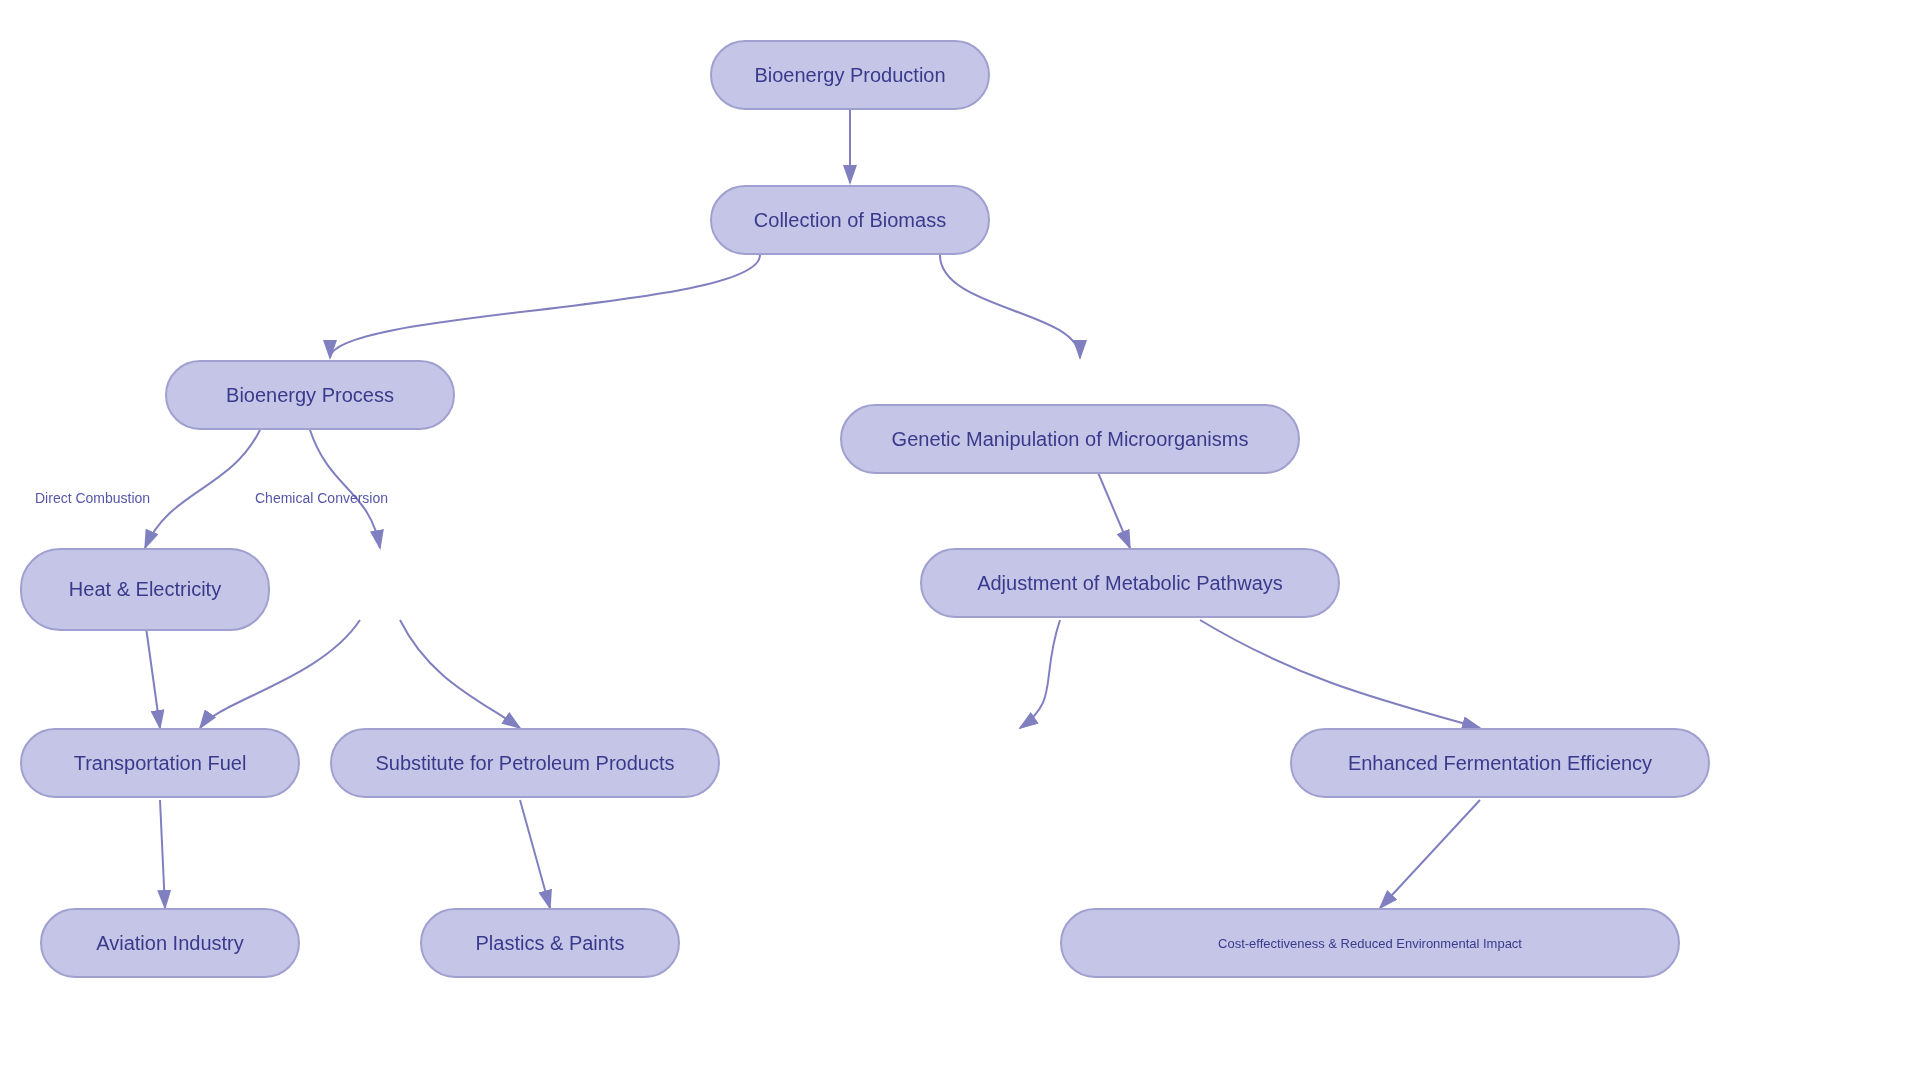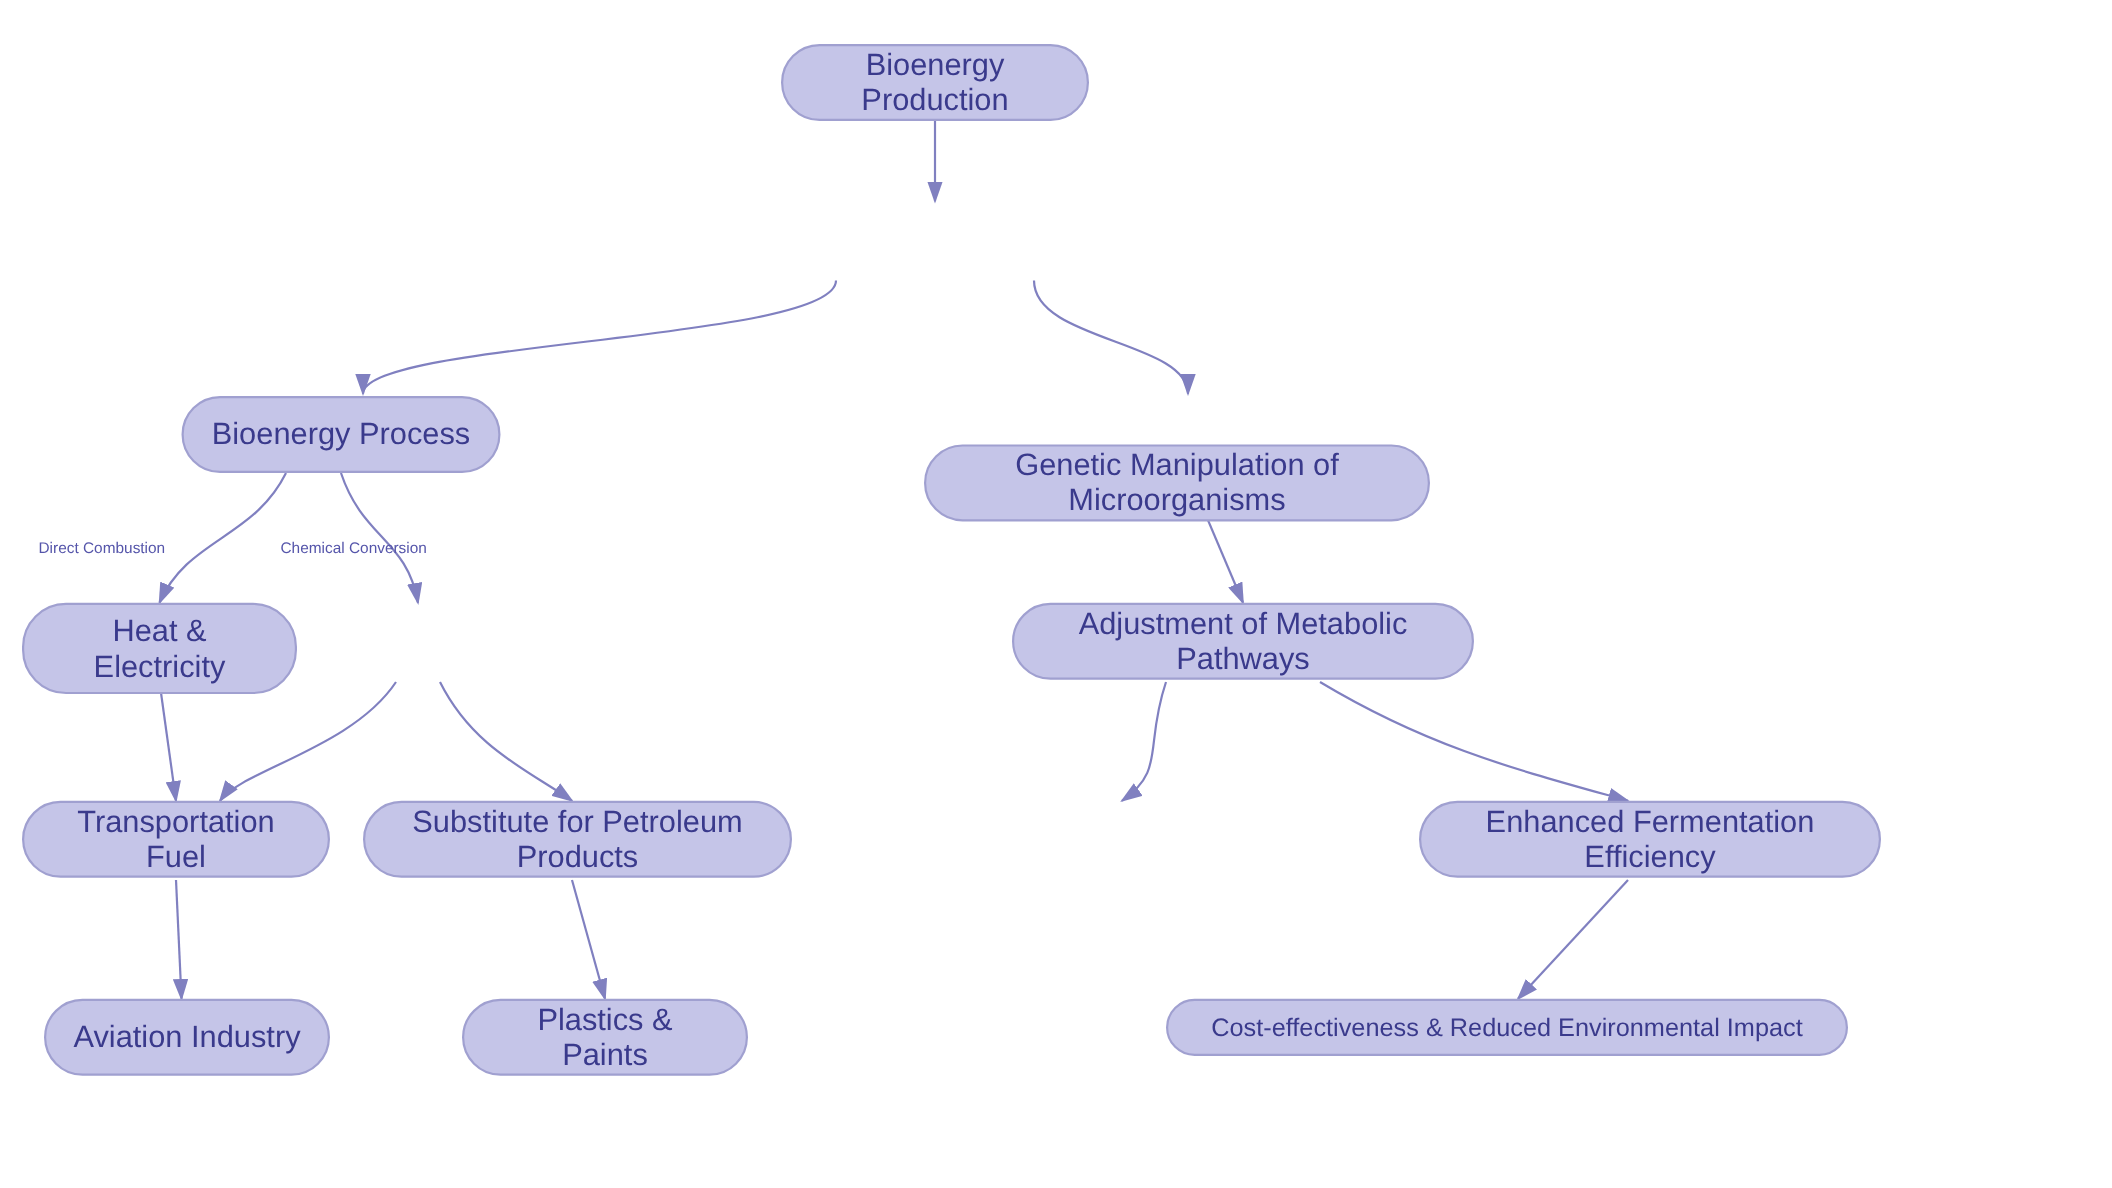--- a/index.html
+++ b/index.html
@@ -25,21 +25,21 @@
     }
     .node {
       position: absolute;
       background: #c5c5e8;
       border-radius: 40px;
       display: flex;
       align-items: center;
       justify-content: center;
       text-align: center;
       color: #3a3a8c;
-      font-size: 28px;
+      font-size: 20px;
       font-weight: 500;
       padding: 14px 24px;
       border: 2px solid #a0a0d0;
     }
     .label {
       position: absolute;
       color: #5555aa;
       font-size: 14px;
       font-weight: 400;
       text-align: center;
@@ -82,23 +82,24 @@
 
     <line x1="520" y1="800" x2="550" y2="908" stroke="#8080c0" stroke-width="2" marker-end="url(#arrow)"></line>
 
     <line x1="1480" y1="800" x2="1380" y2="908" stroke="#8080c0" stroke-width="2" marker-end="url(#arrow)"></line>
   </svg>
 
   <div class="label" style="left:35px;top:490px;">Direct Combustion</div>
   <div class="label" style="left:255px;top:490px;">Chemical Conversion</div>
 
   <div class="node" style="left:710px;top:40px;width:280px;height:70px;">Bioenergy Production</div>
+  <div class="node" style="left:710px;top:185px;width:280px;height:70px;">Collection of Biomass</div>
   <div class="node" style="left:165px;top:360px;width:290px;height:70px;">Bioenergy Process</div>
   <div class="node" style="left:840px;top:360px;width:460px;height:70px;margin-top:44px;">Genetic Manipulation of Microorganisms</div>
   <div class="node" style="left:20px;top:548px;width:250px;height:83px;">Heat &amp; Electricity</div>
   <div class="node" style="left:20px;top:728px;width:280px;height:70px;">Transportation Fuel</div>
   <div class="node" style="left:920px;top:548px;width:420px;height:70px;">Adjustment of Metabolic Pathways</div>
   <div class="node" style="left:330px;top:728px;width:390px;height:70px;">Substitute for Petroleum Products</div>
   <div class="node" style="left:1290px;top:728px;width:420px;height:70px;">Enhanced Fermentation Efficiency</div>
   <div class="node" style="left:40px;top:908px;width:260px;height:70px;">Aviation Industry</div>
   <div class="node" style="left:420px;top:908px;width:260px;height:70px;">Plastics &amp; Paints</div>
-  <div class="node" style="left:1060px;top:908px;width:620px;height:52px;font-size:23px;">Cost-effectiveness &amp; Reduced Environmental Impact</div>
+  <div class="node" style="left:1060px;top:908px;width:620px;height:70px;font-size:13px;">Cost-effectiveness &amp; Reduced Environmental Impact</div>
 </div>
 
 </body></html>

